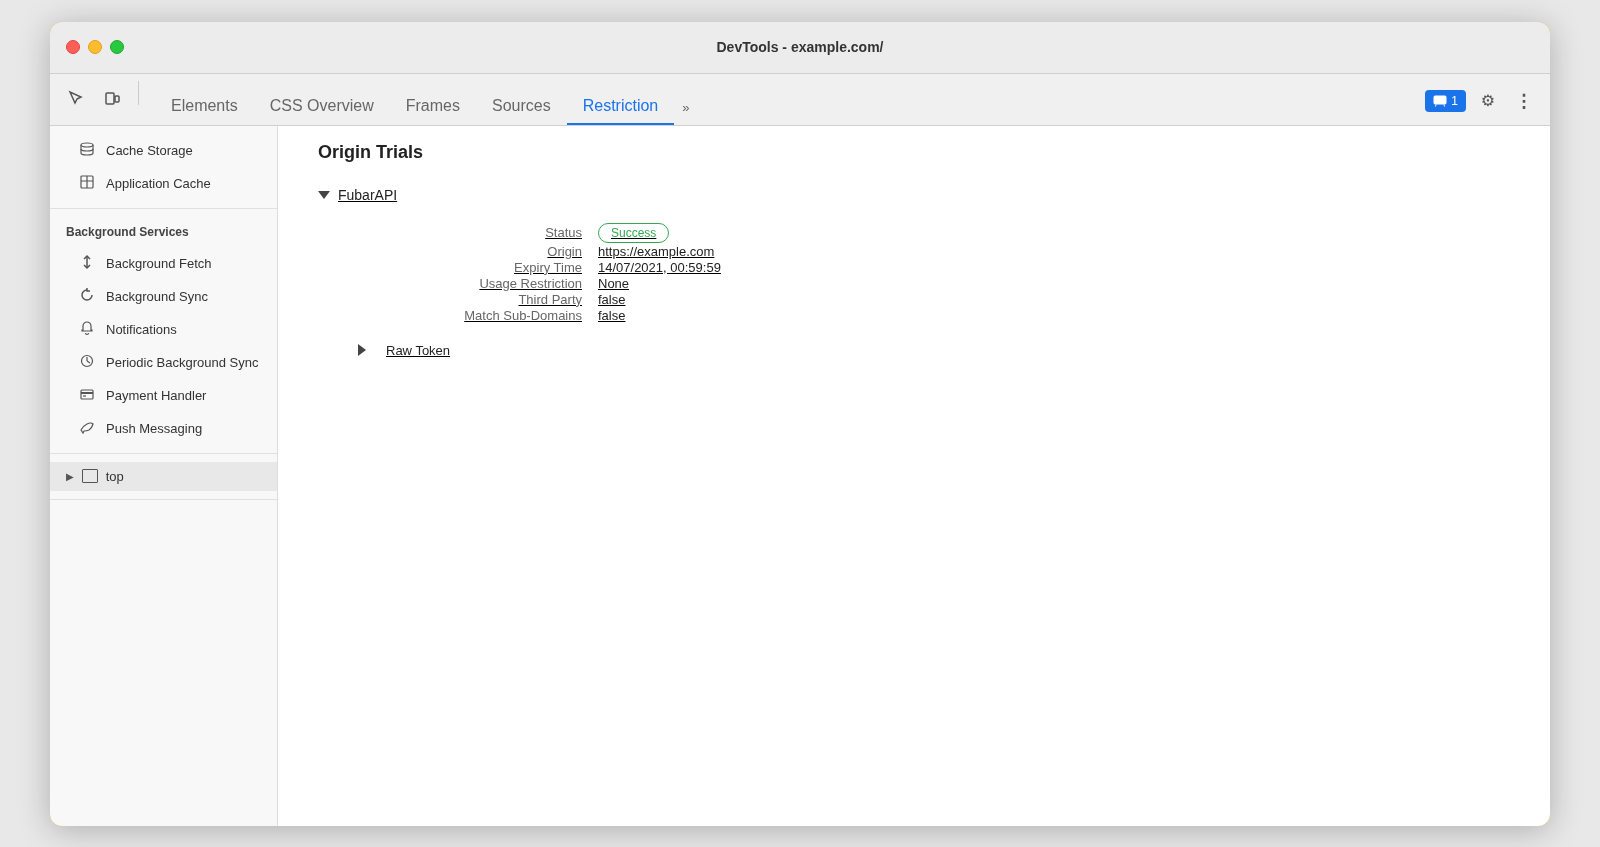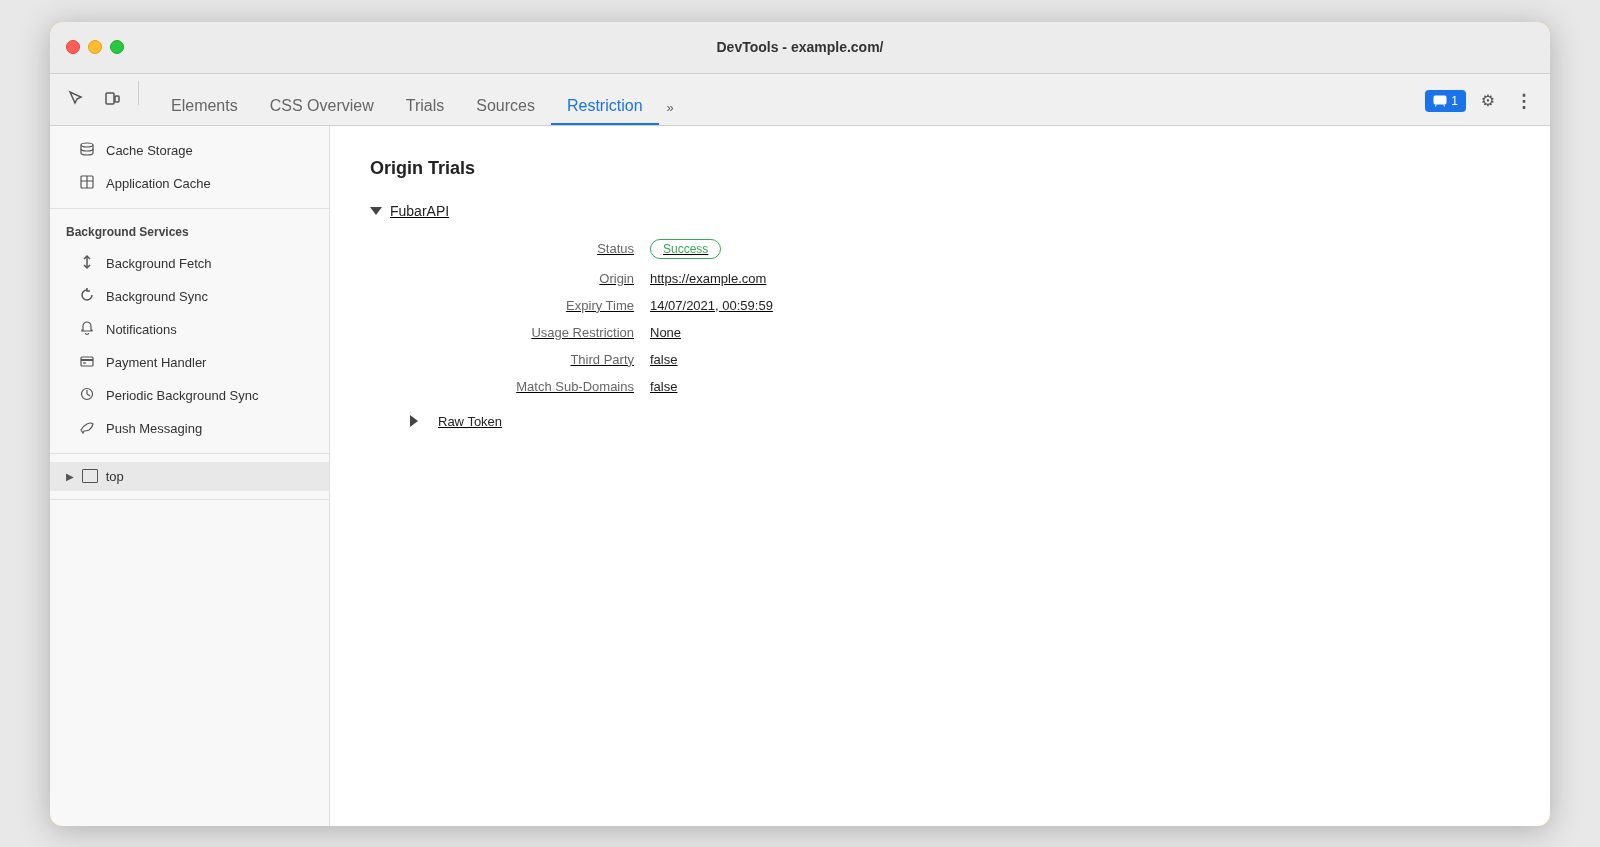--- a/index.html
+++ b/index.html
@@ -150,21 +150,21 @@
     }
 
     
     .main-layout {
       display: flex;
       height: 700px;
     }
 
     
     .sidebar {
-      width: 280px;
+      width: 228px;
       background: #f8f8f8;
       border-right: 1px solid #ddd;
       overflow-y: auto;
       flex-shrink: 0;
     }
 
     .sidebar-section {
       border-bottom: 1px solid #e0e0e0;
       padding: 8px 0;
     }
@@ -190,21 +190,21 @@
       font-size: 14px;
       width: 18px;
       text-align: center;
       flex-shrink: 0;
     }
 
     
     .content {
       flex: 1;
       background: white;
-      padding: 32px 40px;
+      padding: 16px 40px;
       overflow-y: auto;
     }
 
     .content-title {
       font-size: 18px;
       font-weight: 700;
       color: #222;
       margin-bottom: 24px;
     }
 
@@ -233,21 +233,21 @@
     .triangle-right {
       width: 0; height: 0;
       border-top: 6px solid transparent;
       border-bottom: 6px solid transparent;
       border-left: 8px solid #444;
     }
 
     .detail-grid {
       display: grid;
       grid-template-columns: 240px 1fr;
-      row-gap: 12px;
+      row-gap: 1px;
       margin-left: 40px;
     }
 
     .detail-label {
       font-size: 13px;
       color: #666;
       text-align: right;
       padding-right: 16px;
       display: flex;
       align-items: center;
@@ -332,21 +332,21 @@
         <svg width="16" height="16" viewBox="0 0 16 16" fill="none">
           <rect x="2" y="3" width="8" height="11" rx="1" stroke="#555" stroke-width="1.5"></rect>
           <rect x="11" y="6" width="4" height="6" rx="1" stroke="#555" stroke-width="1.5"></rect>
         </svg>
       </div>
       <div class="toolbar-divider"></div>
     </div>
 
     <div class="tab">Elements</div>
     <div class="tab">CSS Overview</div>
-    <div class="tab">Trials</div>
+    <div class="tab">Frames</div>
     <div class="tab">Sources</div>
     <div class="tab active">Restriction</div>
     <div class="tab-more">»</div>
 
     <div class="tab-bar-right">
       <div class="badge-btn">
         <svg width="14" height="12" viewBox="0 0 14 12" fill="white">
           <path d="M1 1h12v8H1zM4 9l-1 2M10 9l1 2"></path>
           <rect x="1" y="1" width="12" height="8" rx="1" stroke="white" stroke-width="1" fill="none"></rect>
           <path d="M3 9.5L2.5 11.5M11 9.5L11.5 11.5" stroke="white" stroke-width="1"></path>
@@ -411,36 +411,36 @@
             <svg width="16" height="16" viewBox="0 0 16 16" fill="none">
               <path d="M8 2a4 4 0 0 0-4 4v4H3v1h10v-1h-1V6a4 4 0 0 0-4-4z" stroke="#555" stroke-width="1.2" fill="none"></path>
               <path d="M6.5 13a1.5 1.5 0 0 0 3 0" stroke="#555" stroke-width="1.2" fill="none"></path>
             </svg>
           </span>
           <span>Notifications</span>
         </div>
         <div class="sidebar-item">
           <span class="sidebar-item-icon">
             <svg width="16" height="16" viewBox="0 0 16 16" fill="none">
+              <circle cx="8" cy="8" r="5.5" stroke="#555" stroke-width="1.2"></circle>
+              <line x1="8" y1="4" x2="8" y2="8" stroke="#555" stroke-width="1.2"></line>
+              <line x1="8" y1="8" x2="11" y2="10" stroke="#555" stroke-width="1.2"></line>
+            </svg>
+          </span>
+          <span>Periodic Background Sync</span>
+        </div>
+        <div class="sidebar-item">
+          <span class="sidebar-item-icon">
+            <svg width="16" height="16" viewBox="0 0 16 16" fill="none">
               <rect x="2" y="4" width="12" height="9" rx="1" stroke="#555" stroke-width="1.2"></rect>
               <line x1="2" y1="7" x2="14" y2="7" stroke="#555" stroke-width="2"></line>
               <line x1="4" y1="10" x2="7" y2="10" stroke="#555" stroke-width="1.2"></line>
             </svg>
           </span>
           <span>Payment Handler</span>
-        </div>
-        <div class="sidebar-item">
-          <span class="sidebar-item-icon">
-            <svg width="16" height="16" viewBox="0 0 16 16" fill="none">
-              <circle cx="8" cy="8" r="5.5" stroke="#555" stroke-width="1.2"></circle>
-              <line x1="8" y1="4" x2="8" y2="8" stroke="#555" stroke-width="1.2"></line>
-              <line x1="8" y1="8" x2="11" y2="10" stroke="#555" stroke-width="1.2"></line>
-            </svg>
-          </span>
-          <span>Periodic Background Sync</span>
         </div>
         <div class="sidebar-item">
           <span class="sidebar-item-icon">
             <svg width="16" height="16" viewBox="0 0 16 16" fill="none">
               <path d="M2 11 Q4 7 8 5 Q12 3 14 5 Q13 9 10 11 Q8 12 5 12 L4 14 Z" stroke="#555" stroke-width="1.2" fill="none"></path>
             </svg>
           </span>
           <span>Push Messaging</span>
         </div>
       </div>

